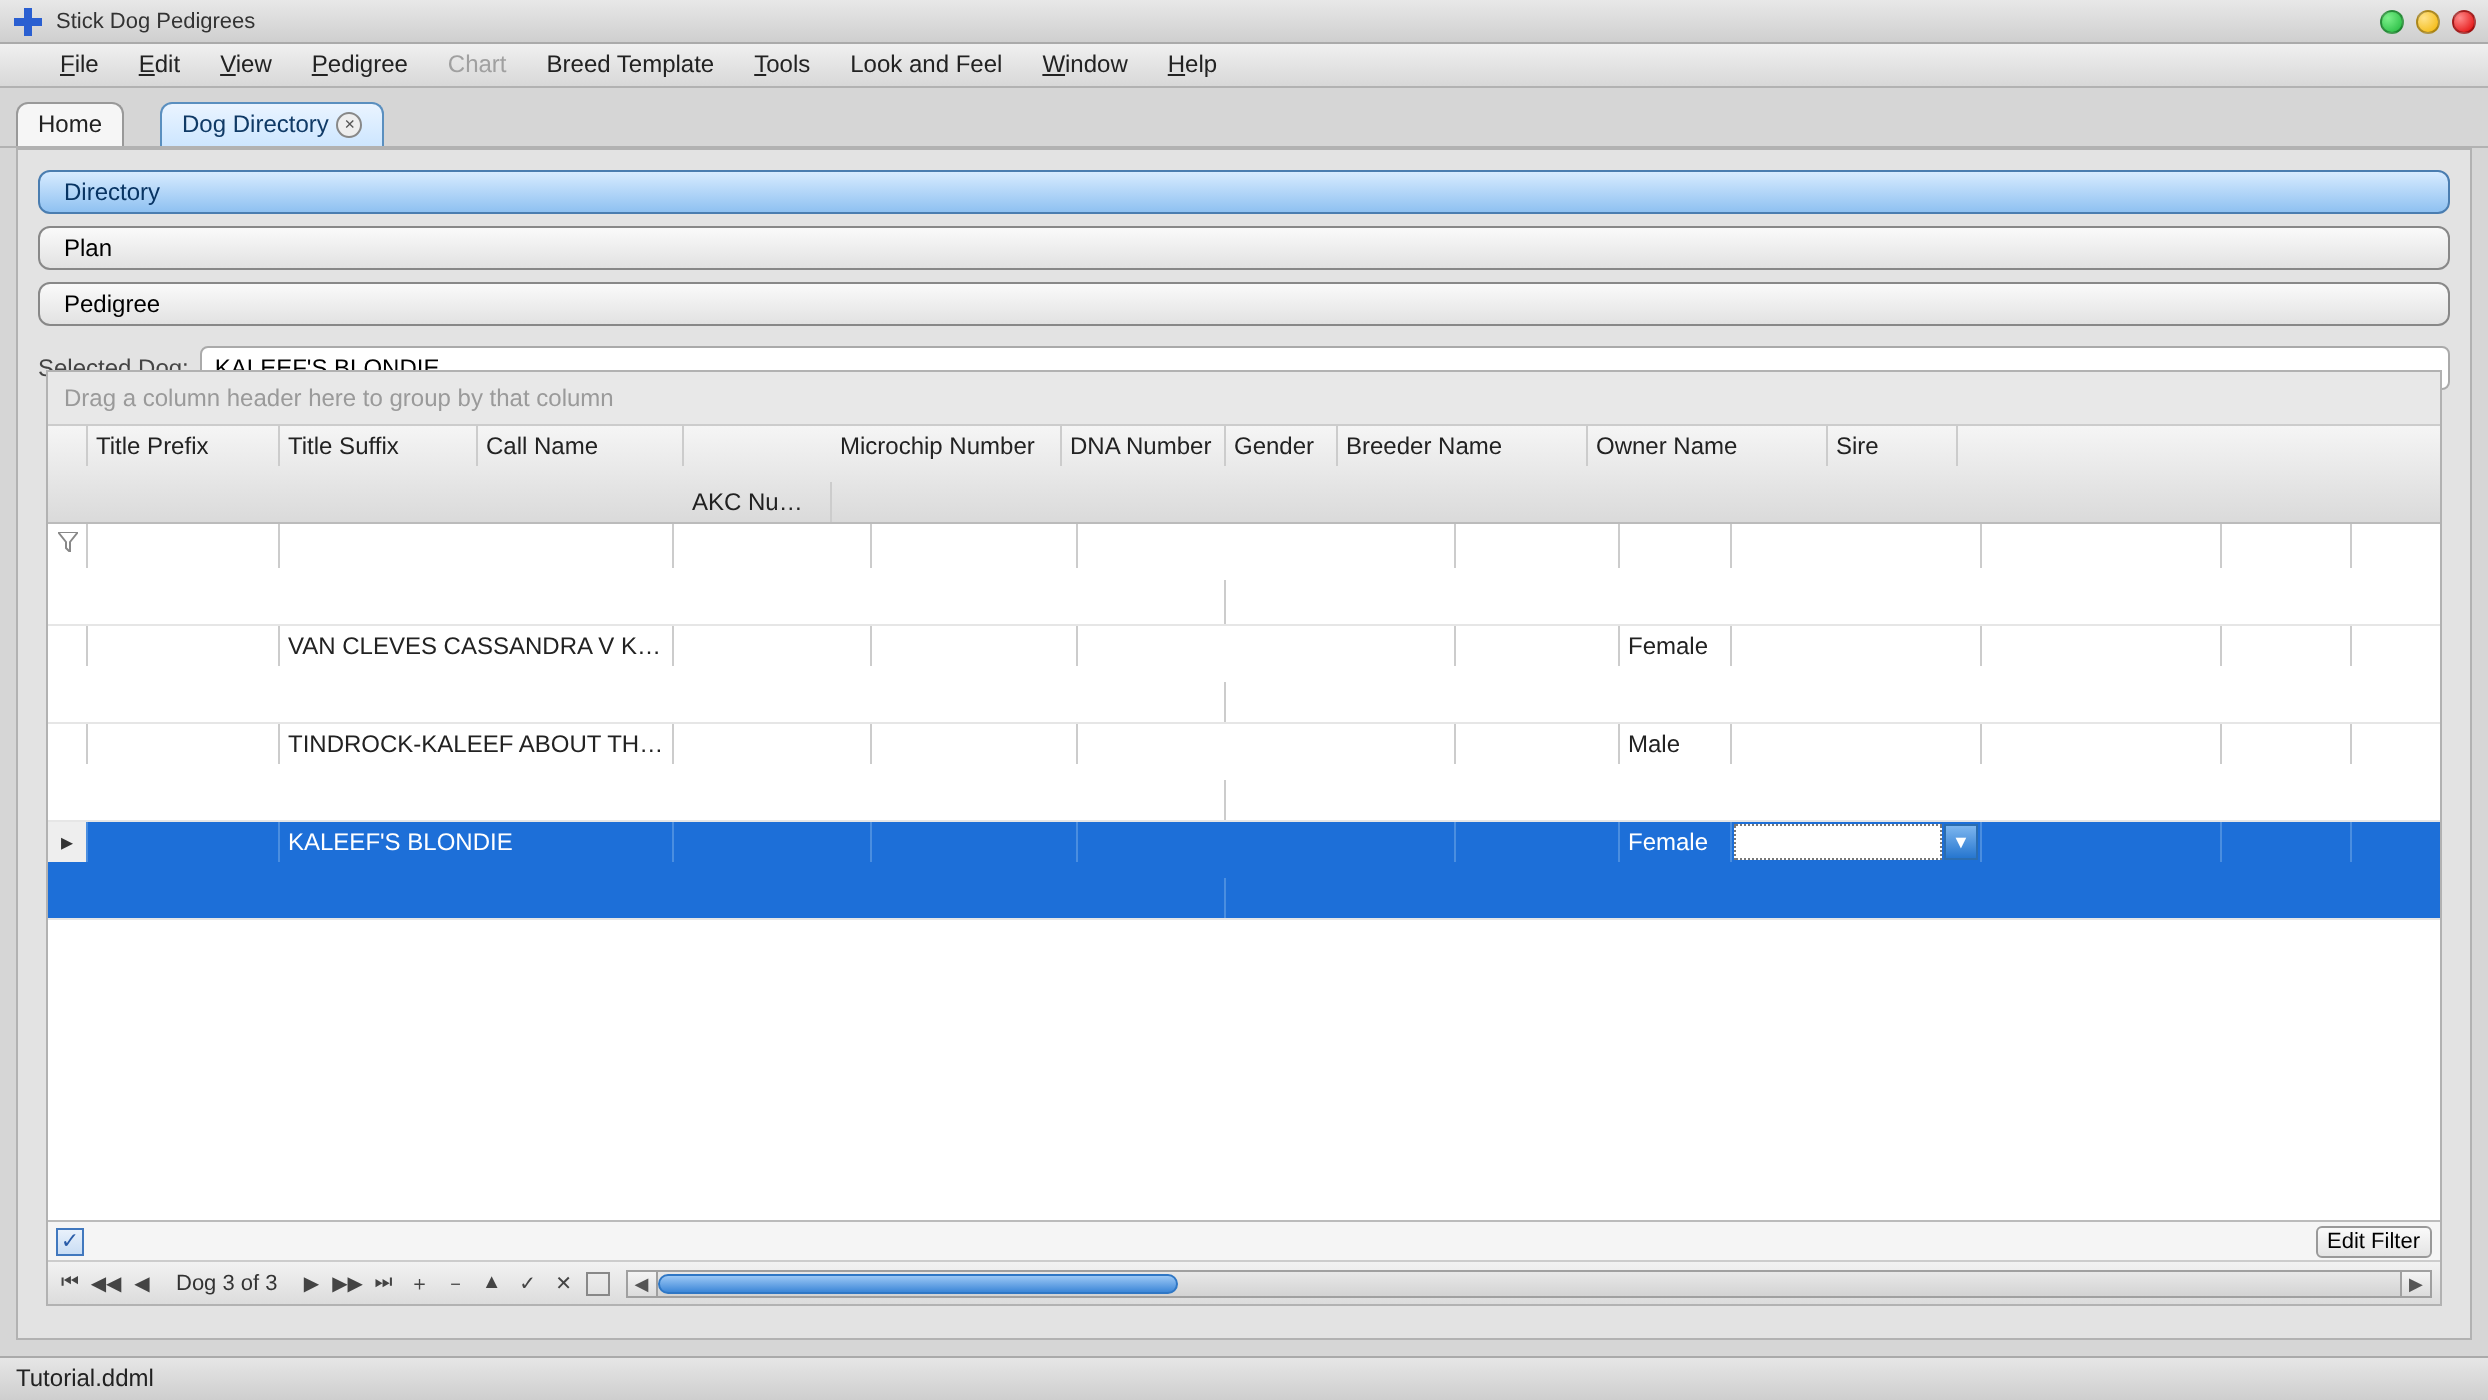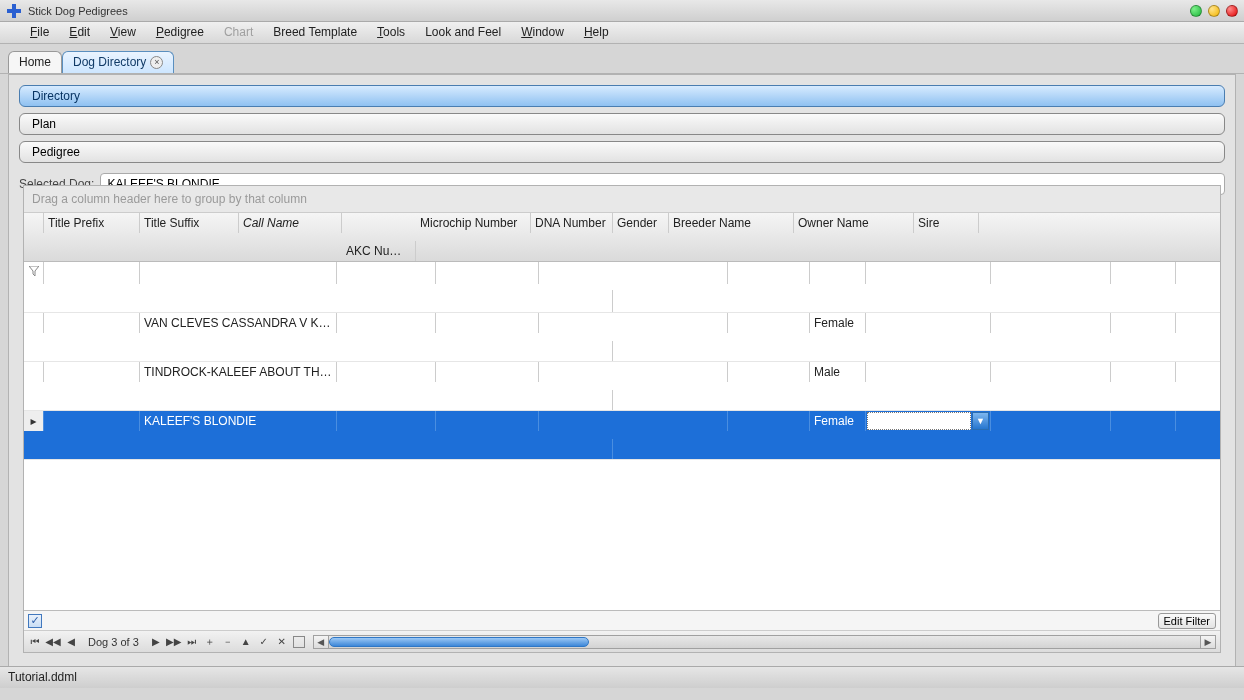--- a/index.html
+++ b/index.html
@@ -20,21 +20,21 @@
 .menubar { height: 22px; background: linear-gradient(#f0f0f0, #d8d8d8); border-bottom:1px solid #b2b2b2; display:flex; align-items:stretch; padding:0 20px; }
 .menubar .menu { padding:3px 10px 0; color:#222; cursor:default; }
 .menubar .menu.disabled { color:#a0a0a0; }
 .menubar .menu u { text-decoration: underline; }
 
 
 .content { position:absolute; top:44px; left:0; right:0; bottom:22px; background:#d6d6d6; }
 
 
 .tabstrip { height: 30px; display:flex; align-items:flex-end; padding: 6px 8px 0; gap:0; border-bottom:1px solid #b2b2b2; }
-.tab { background:#f6f6f6; border:1px solid #999; border-bottom:none; border-radius:6px 6px 0 0; padding:3px 10px; margin-right:0; display:flex; align-items:center; gap:4px; font-size:12px; color:#222; line-height:15px;text-align:center; }
+.tab { background:#f6f6f6; border:1px solid #999; border-bottom:none; border-radius:6px 6px 0 0; padding:3px 10px; margin-right:18px; display:flex; align-items:center; gap:4px; font-size:12px; color:#222; line-height:15px;text-align:center; }
 .tab.active { background:linear-gradient(#eaf4ff,#cde6ff); border-color:#5a8fbf; color:#103a66; }
 .tab .close { width:13px; height:13px; border:1px solid #888; border-radius:50%; display:flex; align-items:center; justify-content:center; font-size:9px; line-height:9px; color:#555; background:#eee; }
 
 
 .pane { position:absolute; top:30px; left:8px; right:8px; bottom:8px; border:1px solid #b2b2b2; background:#e3e3e3; }
 
 
 .innerbar { padding:10px 10px 0 10px; display:flex; gap:6px;flex-direction:column; }
 .btn-tab { border:1px solid #888; border-radius:6px; padding:3px 12px; background:linear-gradient(#fafafa,#e2e2e2); font-size:12px; }
 .btn-tab.active { background:linear-gradient(#d7ebff,#8fc1f1); border-color:#4a7db0; color:#083463; }
@@ -48,21 +48,21 @@
 .sub-pane { position:absolute; top:110px; left:14px; right:14px; bottom:16px; border:1px solid #b2b2b2; background:#fff; display:flex; flex-direction:column; }
 
 .group-hint { background:#e8e8e8; color:#9a9a9a; font-size:12px; padding:6px 8px; border-bottom:1px solid #ccc; }
 
 
 .grid { flex:1; overflow:hidden; display:flex; flex-direction:column; }
 .ghead, .grow { display:flex; }
 .ghead { background:linear-gradient(#f5f5f5,#dadada); border-bottom:1px solid #bbb; }
 .cell { border-right:1px solid #ccc; padding:3px 4px; overflow:hidden; white-space:nowrap; text-overflow:ellipsis; font-size:12px; color:#222; height:20px; line-height:14px; }
 .ghead .cell { color:#222; font-weight:normal; }
-.c-ind{width:20px;} .c-tp{width:96px;} .c-name{width:197px;} .c-ts{width:99px;} .c-call{width:103px;font-style:italic;} .c-akc{width:74px;margin-top:28px;} .c-mc{width:115px;} .c-dna{width:82px;} .c-g{width:56px;} .c-bn{width:125px;} .c-on{width:120px;} .c-sire{width:65px;}
+.c-ind{width:20px;} .c-tp{width:96px;} .c-name{width:197px;} .c-ts{width:99px;} .c-call{width:103px;} .c-akc{width:74px;margin-top:28px;} .c-mc{width:115px;} .c-dna{width:82px;} .c-g{width:56px;} .c-bn{width:125px;} .c-on{width:120px;} .c-sire{width:65px;}
 .grow { border-bottom:1px solid #e6e6e6; background:#fff; }
 .grow.sel { background:#1d6fd8; color:#fff; }
 .grow.sel .cell { color:#fff; border-right-color:#4a8ee0; }
 .filter-row .cell { background:#fff; color:#888; height:22px; }
 .filter-icon { display:inline-block; width:10px; height:10px; }
 
 .grid-body { overflow:auto; flex:1; }
 
 .dropdown-cell { display:flex; align-items:stretch; padding:0; }
 .dropdown-cell .dd-in { flex:1; background:#fff; border:1px dotted #777; margin:1px; }
@@ -77,21 +77,21 @@
 
 .paginator { display:flex; align-items:center; height:21px; background:linear-gradient(#f2f2f2,#dcdcdc); padding:0 4px; gap:4px; }
 .paginator .pg-btn { width:14px; height:14px; display:flex; align-items:center; justify-content:center; color:#444; font-size:10px; }
 .paginator .pg-txt { font-size:11px; color:#333; padding:0 6px; }
 .hscroll { display:flex; align-items:center; gap:0; margin-left:4px; flex:1; }
 .hscroll .arrow { width:16px; height:14px; border:1px solid #a0a0a0; background:linear-gradient(#f4f4f4,#dcdcdc); display:flex; align-items:center; justify-content:center; font-size:9px; color:#555; }
 .hscroll .track { flex:1; height:14px; background:linear-gradient(#e8e8e8,#d3d3d3); border-top:1px solid #a0a0a0; border-bottom:1px solid #a0a0a0; position:relative; }
 .hscroll .thumb { position:absolute; left:0; top:1px; height:10px; width:260px; border:1px solid #2f77c5; border-radius:6px; background:linear-gradient(#9cc8f5,#3d87d8); }
 
 
-.statusbar { position:absolute; bottom:12px; left:0; right:0; height:22px; background:linear-gradient(#e6e6e6,#cecece); border-top:1px solid #aaa; padding:3px 8px; font-size:12px; color:#222; }
+.statusbar { position:absolute; bottom:0; left:0; right:0; height:22px; background:linear-gradient(#e6e6e6,#cecece); border-top:1px solid #aaa; padding:3px 8px; font-size:12px; color:#222; }
 </style>
 </head>
 <body>
 
 <div class="titlebar">
   <span class="app-icon">
     <svg width="16" height="16" viewBox="0 0 16 16">
         <path d="M6 1 L6 6 L1 6 L1 10 L6 10 L6 15 L10 15 L10 10 L15 10 L15 6 L10 6 L10 1 Z" fill="#2a5fd1"></path>
       </svg>
   </span>

